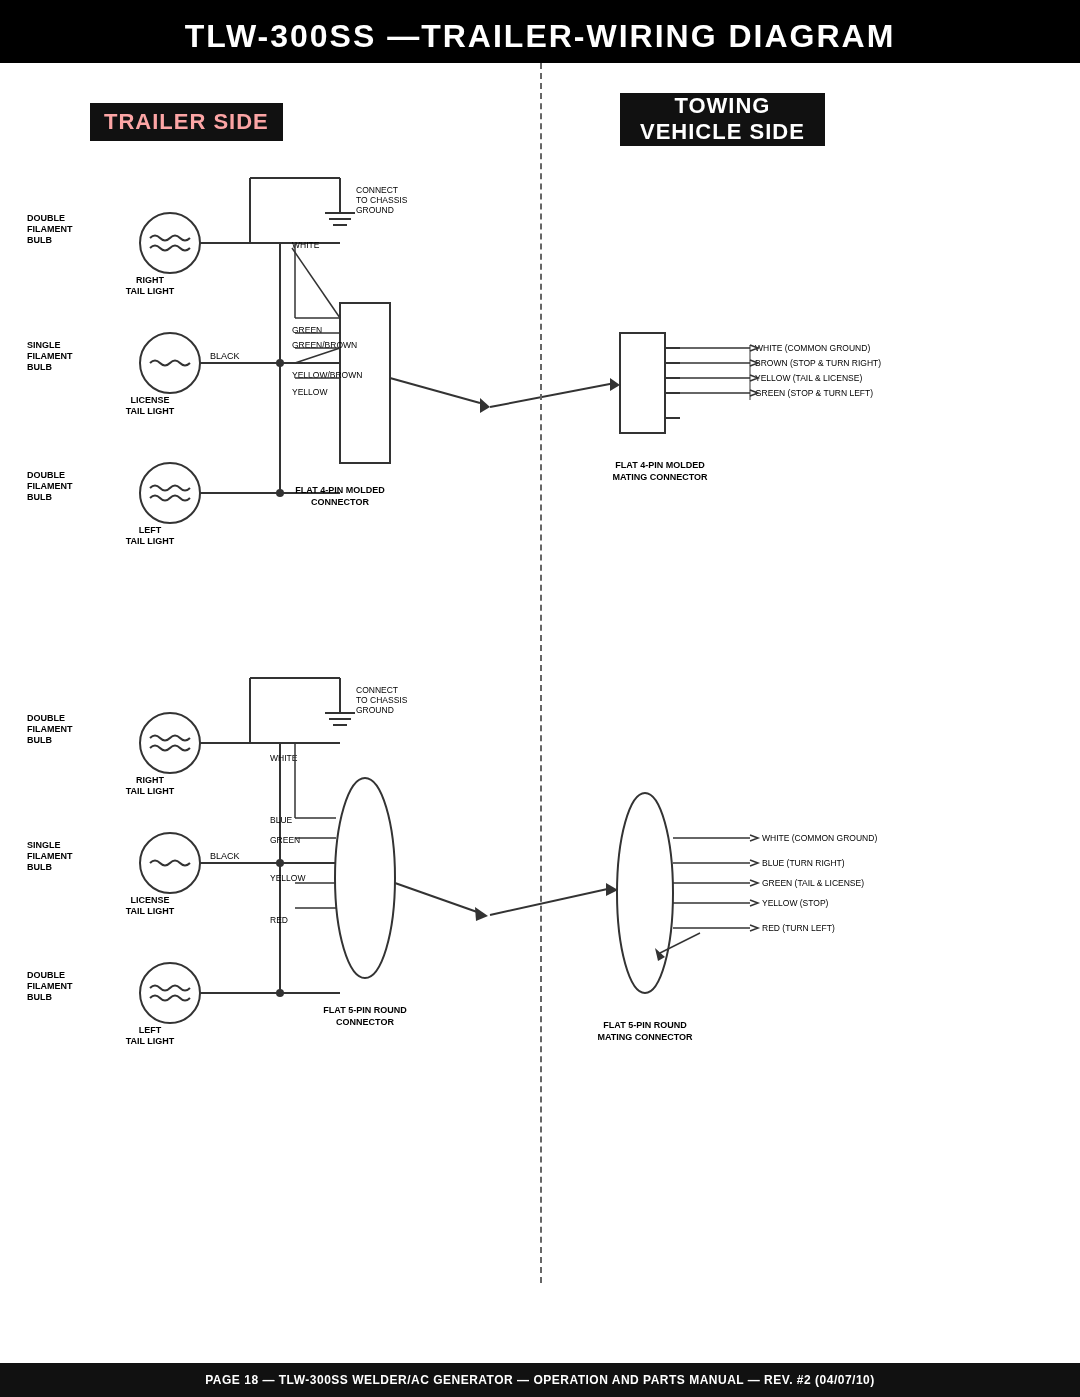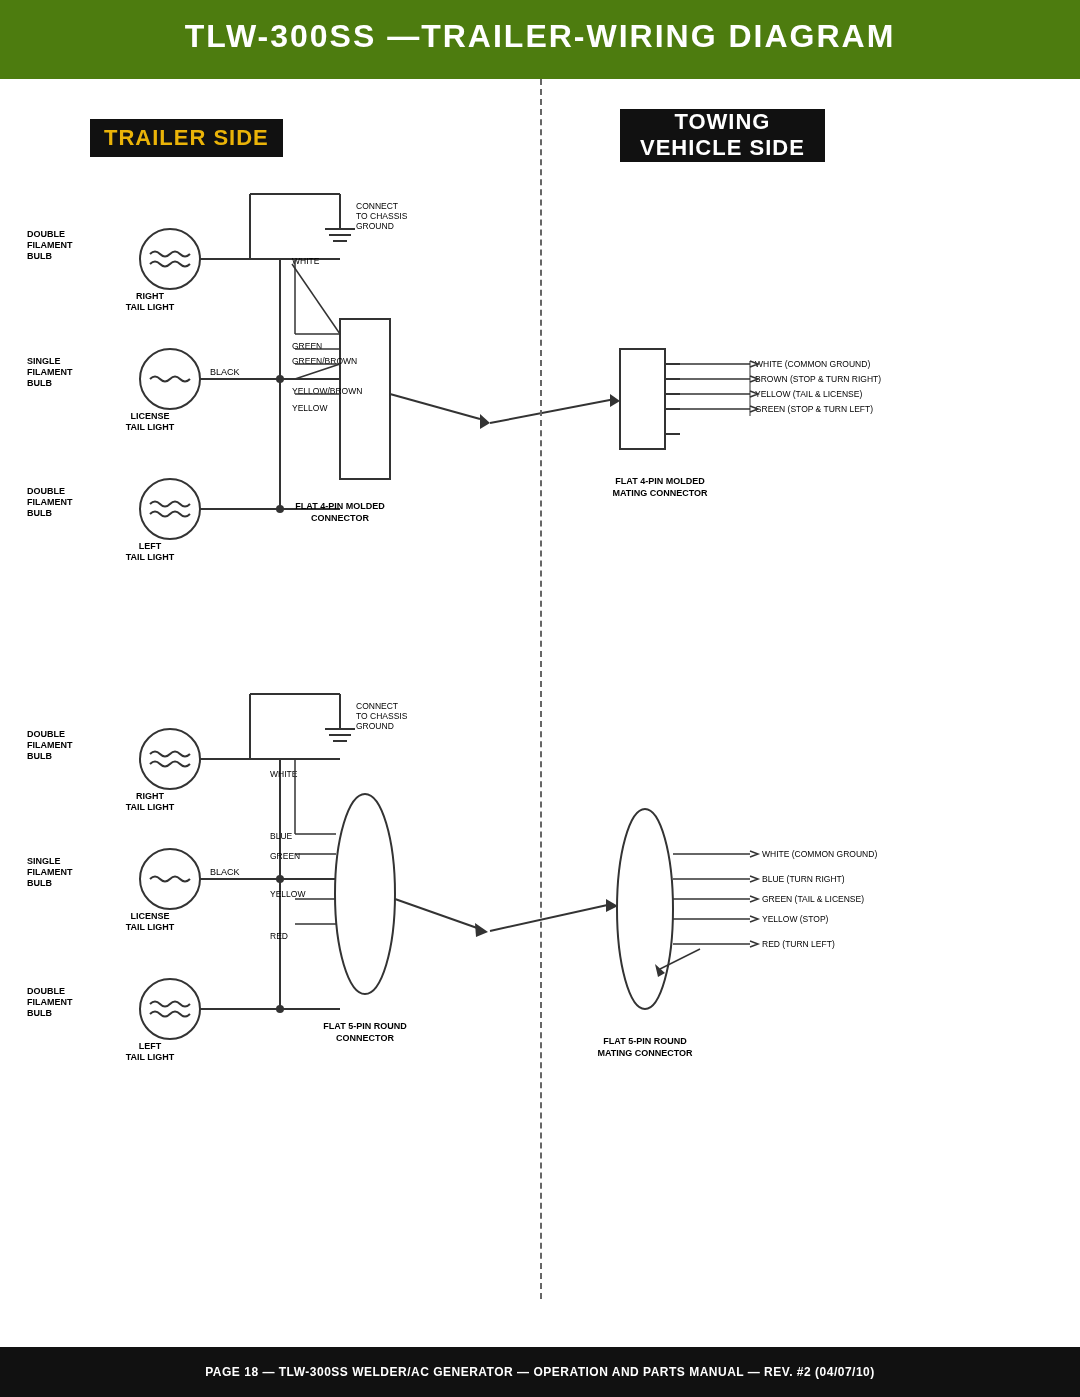--- a/index.html
+++ b/index.html
@@ -6,35 +6,35 @@
     body {
       width: 1080px;
       min-height: 1397px;
       background: #fff;
       font-family: Arial, Helvetica, sans-serif;
       position: relative;
     }
 
     
     .header {
-      background: #4d7c0f;
+      background: #000000;
       color: #fff;
       text-align: center;
-      padding: 18px 0 24px;
+      padding: 18px 0 8px;
       font-size: 32px;
       font-weight: 900;
       letter-spacing: 2px;
       text-transform: uppercase;
     }
 
     
     .section-label {
       display: inline-block;
       background: #111;
-      color: #eab308;
+      color: #fca5a5;
       font-size: 22px;
       font-weight: 900;
       letter-spacing: 1px;
       padding: 6px 14px;
       text-transform: uppercase;
     }
 
     .section-label-right {
       display: inline-block;
       background: #111;
@@ -297,15 +297,15 @@
 
     <line x1="700" y1="270" x2="660" y2="290" stroke="#333" stroke-width="1.5"></line>
     <polygon points="655,285 665,294 658,298" fill="#333"></polygon>
 
     <text x="645" y="365" font-size="9" font-weight="bold" font-family="Arial" text-anchor="middle">FLAT 5-PIN ROUND</text>
     <text x="645" y="377" font-size="9" font-weight="bold" font-family="Arial" text-anchor="middle">MATING CONNECTOR</text>
   </svg>
 
 </div>
 
-<div style="position:absolute; bottom:0; left:0; right:0; background:#111; color:#fff; text-align:center; padding:18px 0; font-size:12px; font-weight:700; letter-spacing:0.5px;">
+<div style="position:absolute; bottom:0; left:0; right:0; background:#111; color:#fff; text-align:center; padding:10px 0; font-size:12px; font-weight:700; letter-spacing:0.5px;">
   <span>PAGE 18 — TLW-300SS WELDER/AC GENERATOR — OPERATION AND PARTS  MANUAL — REV. #2  (04/07/10)</span>
 </div>
 
 </body></html>

